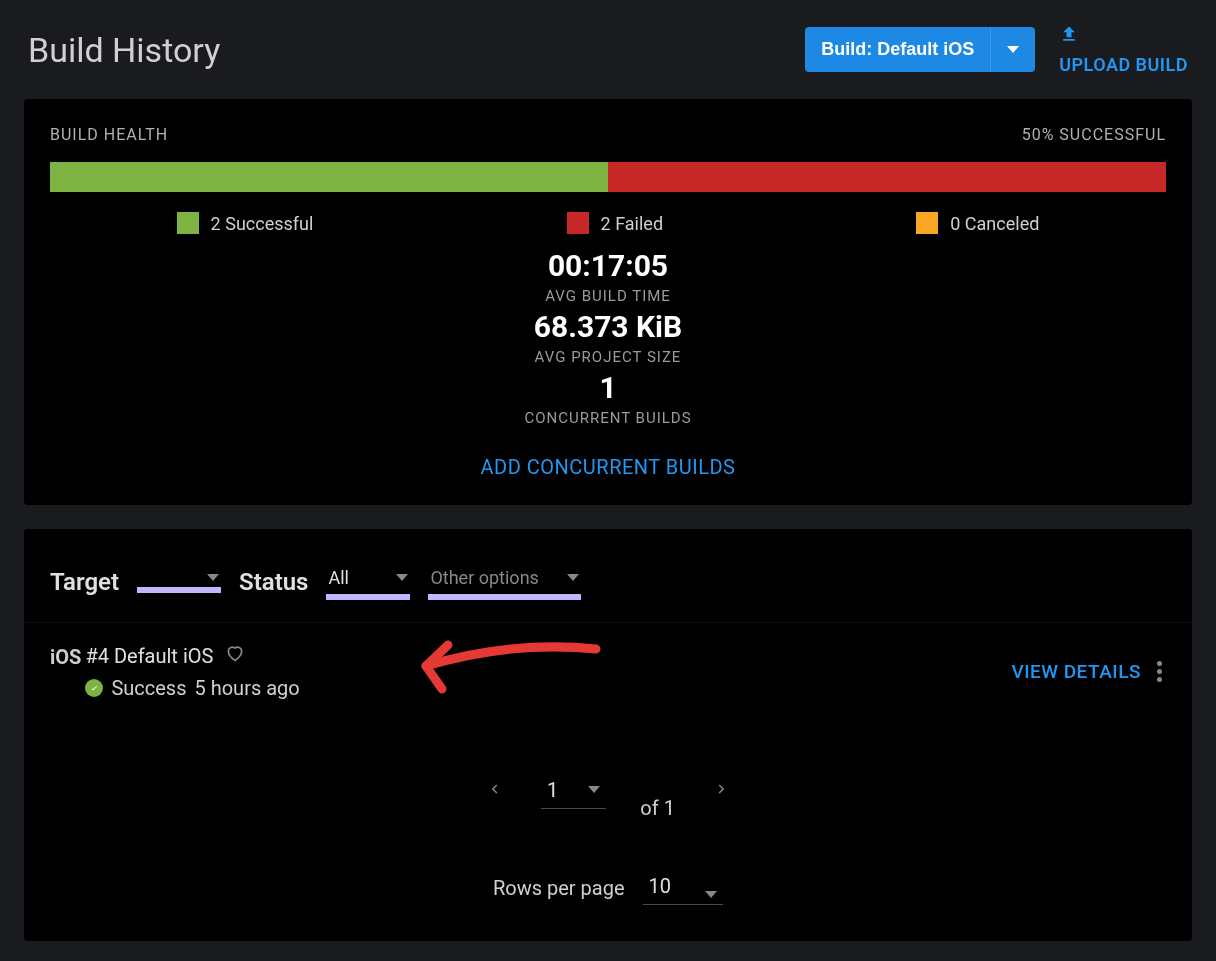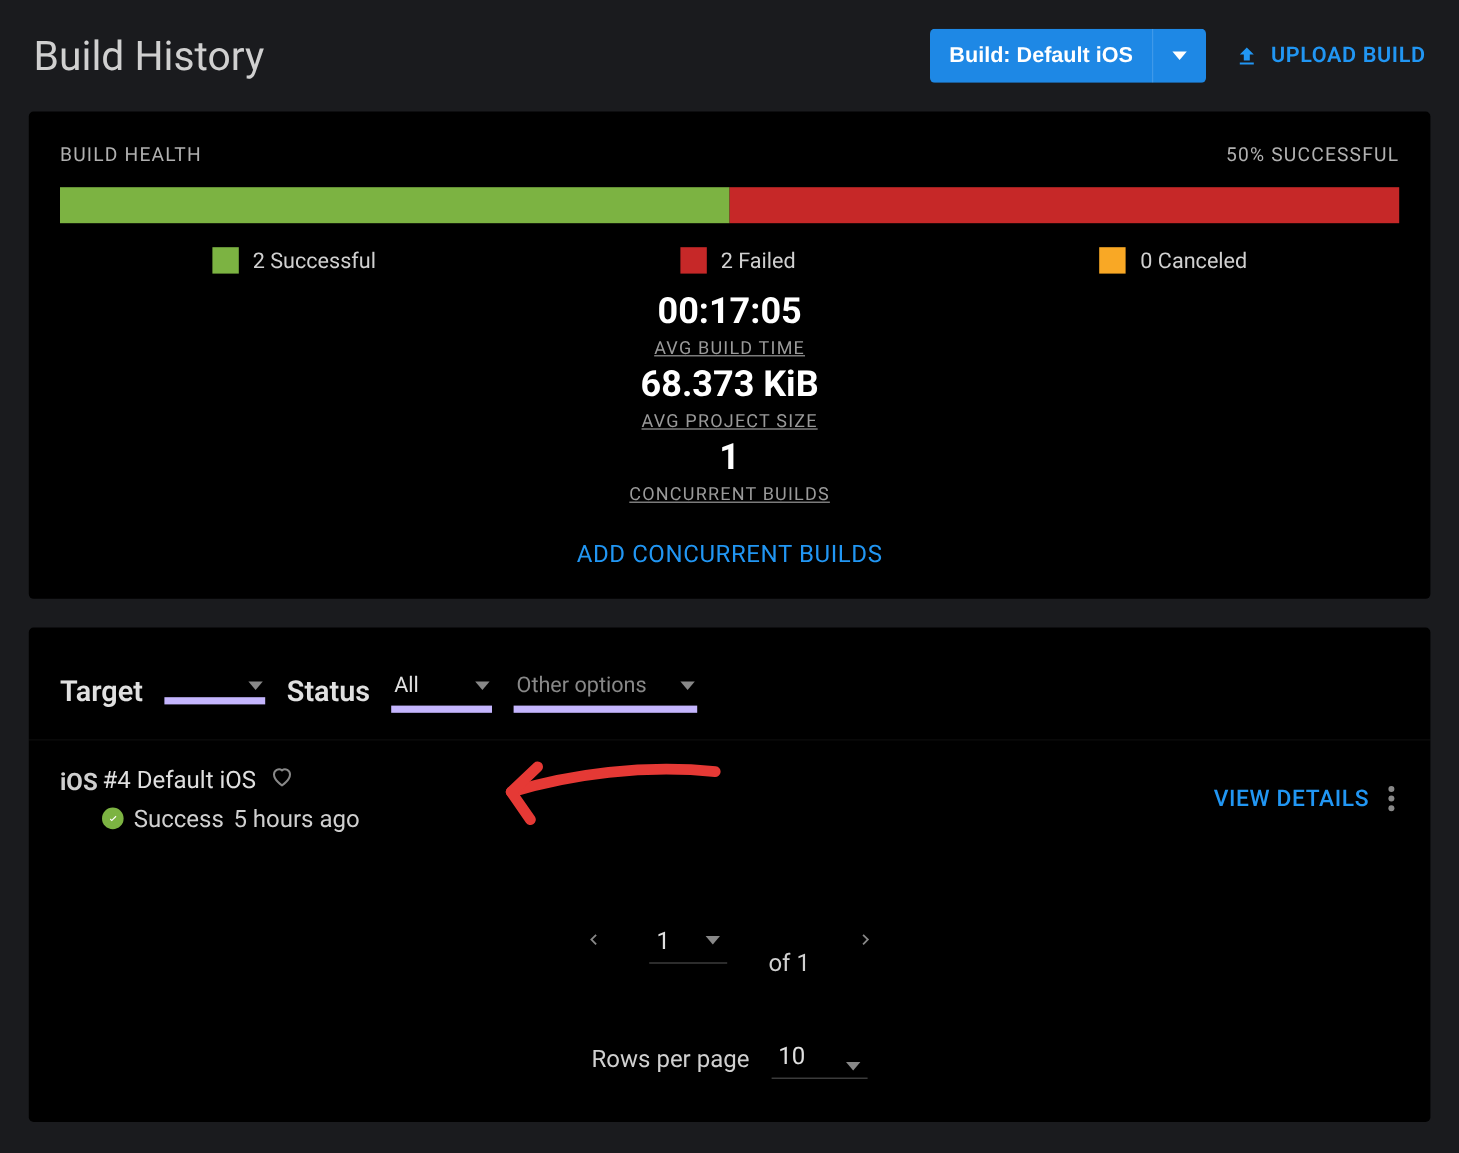--- a/index.html
+++ b/index.html
@@ -46,27 +46,28 @@
     border: none;
     border-left: 1px solid rgba(255,255,255,0.15);
     padding: 0 16px;
     cursor: pointer;
     display: flex;
     align-items: center;
     color: #fff;
   }
   .upload-build {
     display: flex;
-    align-items: flex-end;
+    align-items: flex-start;
     gap: 10px;
     color: #2196f3;
     font-weight: 600;
     font-size: 18px;
     letter-spacing: 0.5px;
     cursor: pointer;
+    flex-direction: column;
   }
   .panel {
     background: #000000;
     margin: 0 24px 24px 24px;
     border-radius: 4px;
   }
   .health-panel {
     padding: 26px;
   }
   .health-header {
@@ -103,21 +104,20 @@
     font-size: 30px;
     font-weight: 700;
     color: #ffffff;
     margin-top: 4px;
   }
   .metrics .small-label {
     font-size: 15px;
     letter-spacing: 1px;
     color: #9a9a9a;
     margin-top: 4px;
-    text-decoration: underline;
   }
   .add-link {
     color: #2196f3;
     font-size: 20px;
     letter-spacing: 0.5px;
     text-align: center;
     margin-top: 28px;
     cursor: pointer;
   }
   .filters {

